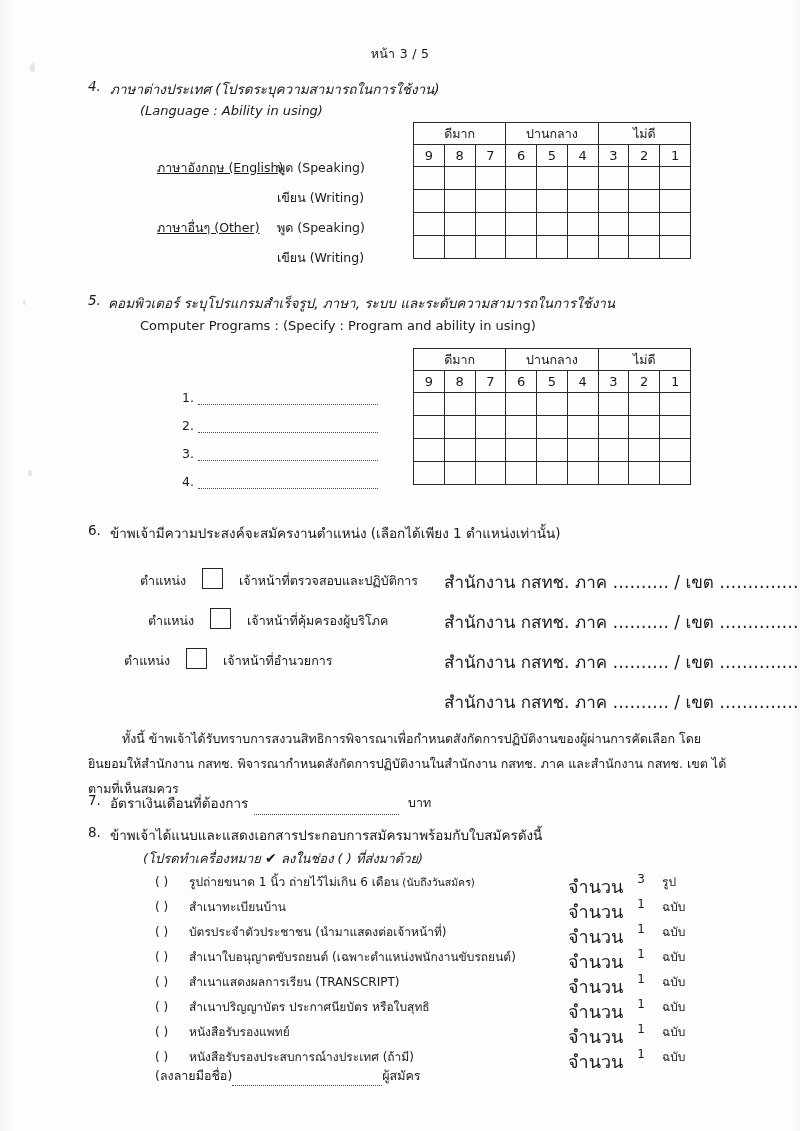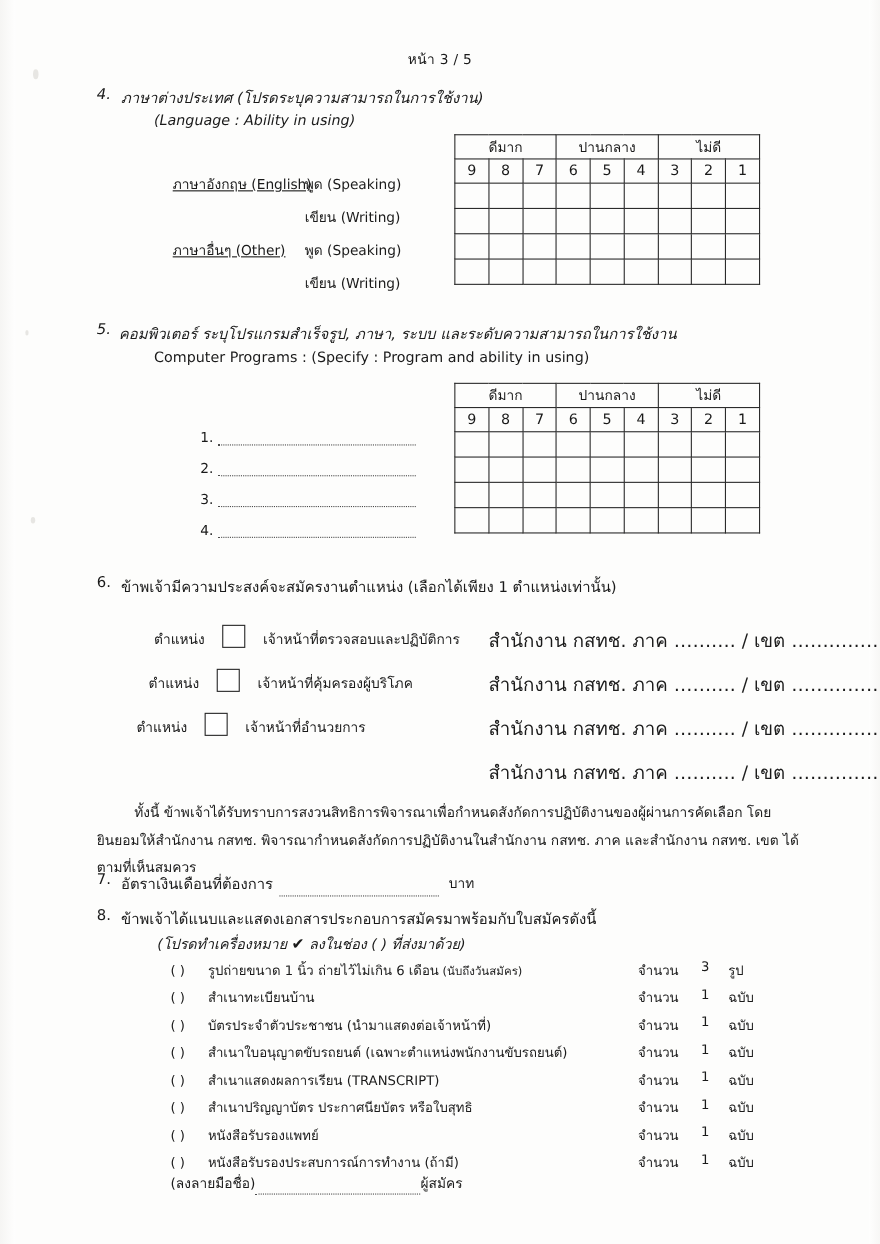--- a/index.html
+++ b/index.html
@@ -114,21 +114,21 @@
     width: 648px;
   }
   .para .ind { display:inline-block; width: 34px; }
 
   
   .doc-row { position: absolute; font-size: 12px; white-space: nowrap; }
   .paren { display:inline-block; width: 34px; }
   .doc-txt { display:inline-block; }
   .small { font-size: 10.5px; }
 
-  .qty-lbl { position: absolute; font-size: 12px; margin-left: 12px; }
+  .qty-lbl { position: absolute; font-size: 18px; }
   .qty-num { position: absolute; font-size: 12px; text-align: center; width: 22px;}
   .qty-unit { position: absolute; font-size: 12px; }
 
   .sign { position: absolute; font-size: 12.5px; white-space: nowrap; }
   .check-glyph { font-size: 14px; font-weight: bold; }
 </style>
 </head>
 <body>
 
 <div class="page">
@@ -306,21 +306,21 @@
   <div class="sec-head noital" style="left:88px;top:522px;">6.</div>
   <div class="sec-head noital" style="left:110px;top:522px;">ข้าพเจ้ามีความประสงค์จะสมัครงานตำแหน่ง  (เลือกได้เพียง 1 ตำแหน่งเท่านั้น)</div>
 
   <div class="pos-row" style="left:140px;top:568px;">
     <span>ตำแหน่ง</span>
     <span class="chk"></span>
     <span>เจ้าหน้าที่ตรวจสอบและปฏิบัติการ</span>
   </div>
   <div class="office" style="left:444px;top:568px;">สำนักงาน กสทช. ภาค ………. / เขต ……………</div>
 
-  <div class="pos-row" style="left:135px;top:608px;">
+  <div class="pos-row" style="left:148px;top:608px;">
     <span>ตำแหน่ง</span>
     <span class="chk"></span>
     <span>เจ้าหน้าที่คุ้มครองผู้บริโภค</span>
   </div>
   <div class="office" style="left:444px;top:608px;">สำนักงาน กสทช. ภาค ………. / เขต ……………</div>
 
   <div class="pos-row" style="left:124px;top:648px;">
     <span>ตำแหน่ง</span>
     <span class="chk"></span>
     <span>เจ้าหน้าที่อำนวยการ</span>
@@ -369,21 +369,21 @@
       <div class="qty-num" style="left: 630px; top: 972px;">1</div>
       <div class="qty-unit" style="left: 662px; top: 972px;">ฉบับ</div>
       <div class="doc-row" style="left: 155px; top: 997px;"><span class="paren">(     )</span><span class="doc-txt">สำเนาปริญญาบัตร ประกาศนียบัตร หรือใบสุทธิ</span></div>
       <div class="qty-lbl" style="left: 568px; top: 997px;">จำนวน</div>
       <div class="qty-num" style="left: 630px; top: 997px;">1</div>
       <div class="qty-unit" style="left: 662px; top: 997px;">ฉบับ</div>
       <div class="doc-row" style="left: 155px; top: 1022px;"><span class="paren">(     )</span><span class="doc-txt">หนังสือรับรองแพทย์</span></div>
       <div class="qty-lbl" style="left: 568px; top: 1022px;">จำนวน</div>
       <div class="qty-num" style="left: 630px; top: 1022px;">1</div>
       <div class="qty-unit" style="left: 662px; top: 1022px;">ฉบับ</div>
-      <div class="doc-row" style="left: 155px; top: 1047px;"><span class="paren">(     )</span><span class="doc-txt">หนังสือรับรองประสบการณ์การทำงาน (ถ้ามี)</span></div>
+      <div class="doc-row" style="left: 155px; top: 1047px;"><span class="paren">(     )</span><span class="doc-txt">หนังสือรับรองประสบการณ์างประเทศ (ถ้ามี)</span></div>
       <div class="qty-lbl" style="left: 568px; top: 1047px;">จำนวน</div>
       <div class="qty-num" style="left: 630px; top: 1047px;">1</div>
       <div class="qty-unit" style="left: 662px; top: 1047px;">ฉบับ</div>
     </div>
 
   <div class="sign" style="left:155px;top:1066px;">
     <span>(ลงลายมือชื่อ)</span><span class="dots" style="width:150px;"></span><span>ผู้สมัคร</span>
   </div>
 
 </div>

